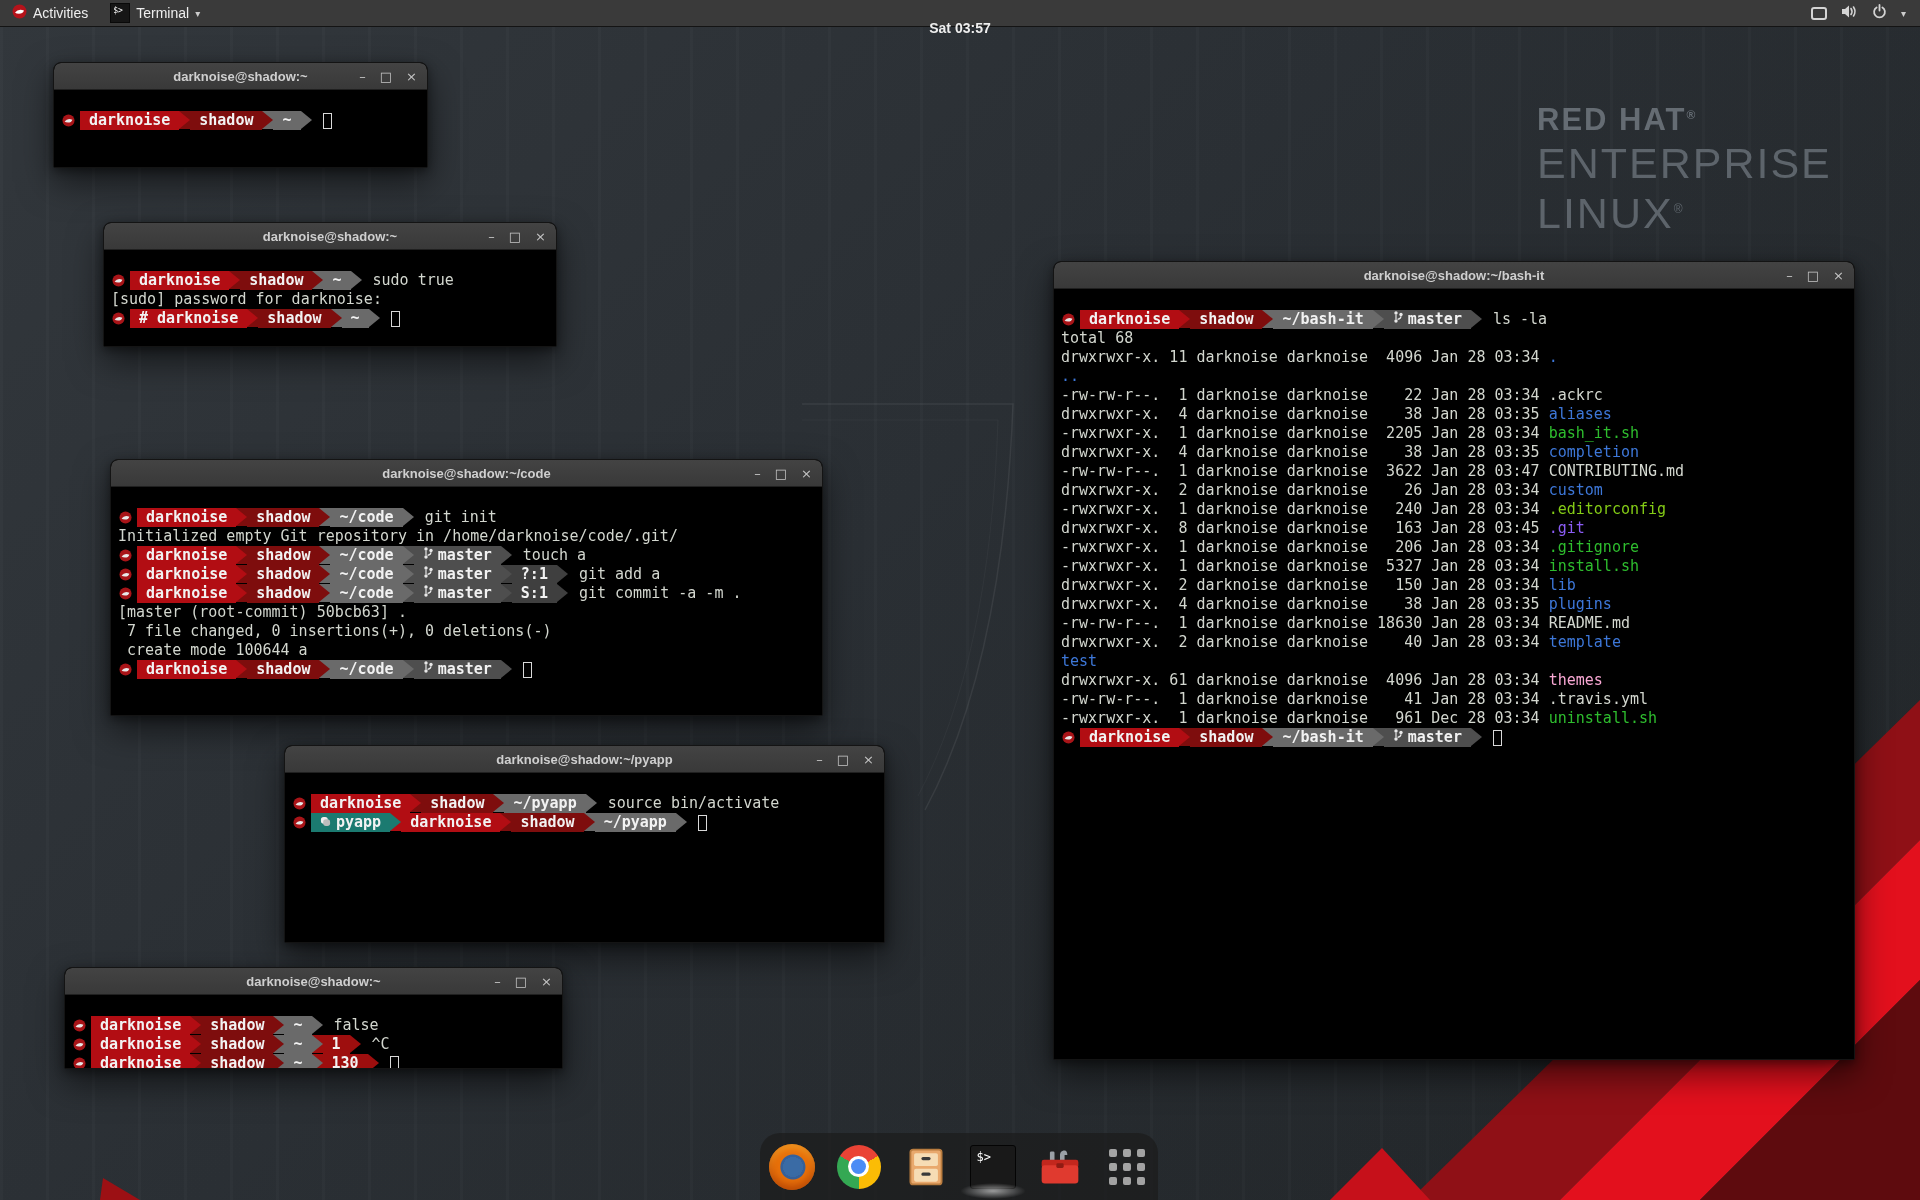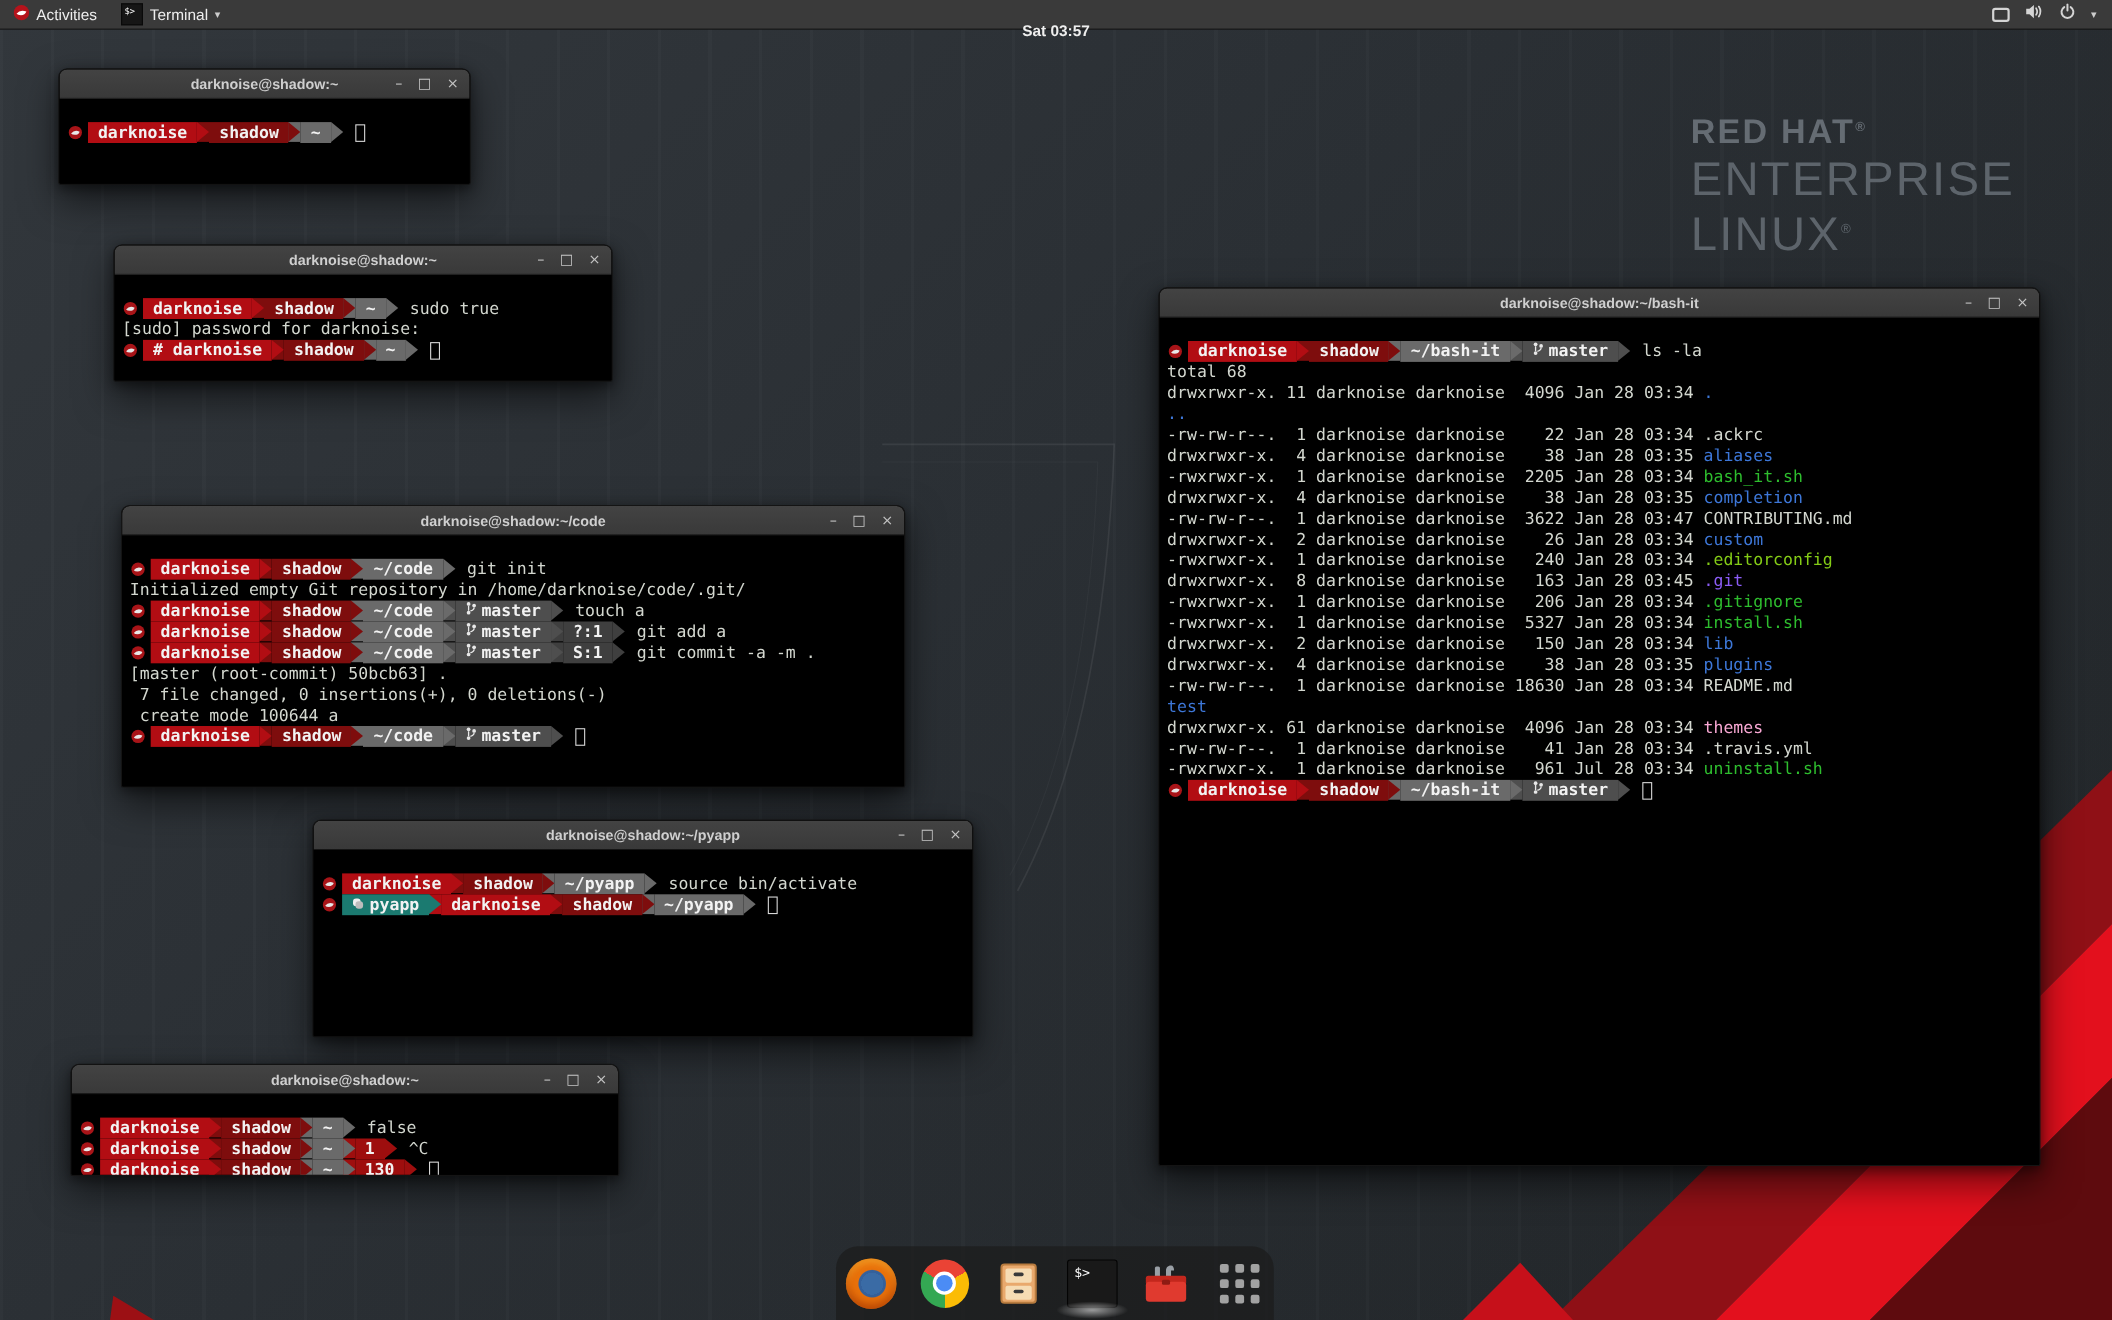--- a/index.html
+++ b/index.html
@@ -300,24 +300,25 @@
       <div class="term-line"><span class="out">drwxrwxr-x.  4 darknoise darknoise    38 Jan 28 03:35 </span><span class="dir" style="color: rgb(61, 119, 216);">completion</span></div>
       <div class="term-line"><span class="out">-rw-rw-r--.  1 darknoise darknoise  3622 Jan 28 03:47 CONTRIBUTING.md</span></div>
       <div class="term-line"><span class="out">drwxrwxr-x.  2 darknoise darknoise    26 Jan 28 03:34 </span><span class="dir" style="color: rgb(61, 119, 216);">custom</span></div>
       <div class="term-line"><span class="out">-rwxrwxr-x.  1 darknoise darknoise   240 Jan 28 03:34 </span><span class="exe" style="color: #84cc16;">.editorconfig</span></div>
       <div class="term-line"><span class="out">drwxrwxr-x.  8 darknoise darknoise   163 Jan 28 03:45 </span><span class="dir" style="color: #8b5cf6;">.git</span></div>
       <div class="term-line"><span class="out">-rwxrwxr-x.  1 darknoise darknoise   206 Jan 28 03:34 </span><span class="exe" style="color: rgb(46, 189, 46);">.gitignore</span></div>
       <div class="term-line"><span class="out">-rwxrwxr-x.  1 darknoise darknoise  5327 Jan 28 03:34 </span><span class="exe" style="color: rgb(46, 189, 46);">install.sh</span></div>
       <div class="term-line"><span class="out">drwxrwxr-x.  2 darknoise darknoise   150 Jan 28 03:34 </span><span class="dir" style="color: rgb(61, 119, 216);">lib</span></div>
       <div class="term-line"><span class="out">drwxrwxr-x.  4 darknoise darknoise    38 Jan 28 03:35 </span><span class="dir" style="color: rgb(61, 119, 216);">plugins</span></div>
       <div class="term-line"><span class="out">-rw-rw-r--.  1 darknoise darknoise 18630 Jan 28 03:34 README.md</span></div>
+      <div class="term-line"><span class="out">drwxrwxr-x.  2 darknoise darknoise    40 Jan 28 03:34 </span><span class="dir" style="color: rgb(61, 119, 216);">template</span></div>
       <div class="term-line"><span class="dir" style="color: rgb(61, 119, 216);">test</span></div>
       <div class="term-line"><span class="out">drwxrwxr-x. 61 darknoise darknoise  4096 Jan 28 03:34 </span><span class="dir" style="color: #f9a8d4;">themes</span></div>
       <div class="term-line"><span class="out">-rw-rw-r--.  1 darknoise darknoise    41 Jan 28 03:34 .travis.yml</span></div>
-      <div class="term-line"><span class="out">-rwxrwxr-x.  1 darknoise darknoise   961 Jul 28 03:34 </span><span class="exe" style="color: rgb(46, 189, 46);">uninstall.sh</span></div>
+      <div class="term-line"><span class="out">-rwxrwxr-x.  1 darknoise darknoise   961 Dec 28 03:34 </span><span class="exe" style="color: rgb(46, 189, 46);">uninstall.sh</span></div>
       <div class="term-line"><span class="hat"><svg width="13" height="13" viewBox="0 0 14 14">
             <circle cx="7" cy="7" r="6.5" fill="#a81418"></circle>
             <path d="M2.8 8 q3.2-4.2 8.4-1.9 q-1.1 3.1-4.7 3.1 q-2.6 0-3.7-1.2z" fill="#e8e8e8"></path>
           </svg></span><span class="seg" style="background-color: rgb(178, 13, 19);">darknoise</span><span class="pl-arrow" style="border-left-color: rgb(178, 13, 19); background-color: rgb(126, 13, 13);"></span><span class="seg" style="background-color: rgb(126, 13, 13);">shadow</span><span class="pl-arrow" style="border-left-color: rgb(126, 13, 13); background-color: rgb(106, 106, 106);"></span><span class="seg" style="background-color: rgb(106, 106, 106);">~/bash-it</span><span class="pl-arrow" style="border-left-color: rgb(106, 106, 106); background-color: rgb(78, 78, 78);"></span><span class="seg" style="background-color: rgb(78, 78, 78);"><span><svg width="10" height="14" viewBox="0 0 10 14">
               <circle cx="3" cy="3" r="1.7" fill="#e8e8e8"></circle>
               <circle cx="3" cy="11" r="1.7" fill="#e8e8e8"></circle>
               <circle cx="8" cy="4.5" r="1.7" fill="#e8e8e8"></circle>
               <path d="M3 4.7 V9.3 M8 6.2 Q8 8.6 4.6 9.4" stroke="#e8e8e8" stroke-width="1.2" fill="none"></path>
             </svg></span>master</span><span class="pl-arrow" style="border-left-color: rgb(78, 78, 78);"></span><span class="cursor"></span></div>
     </div>

